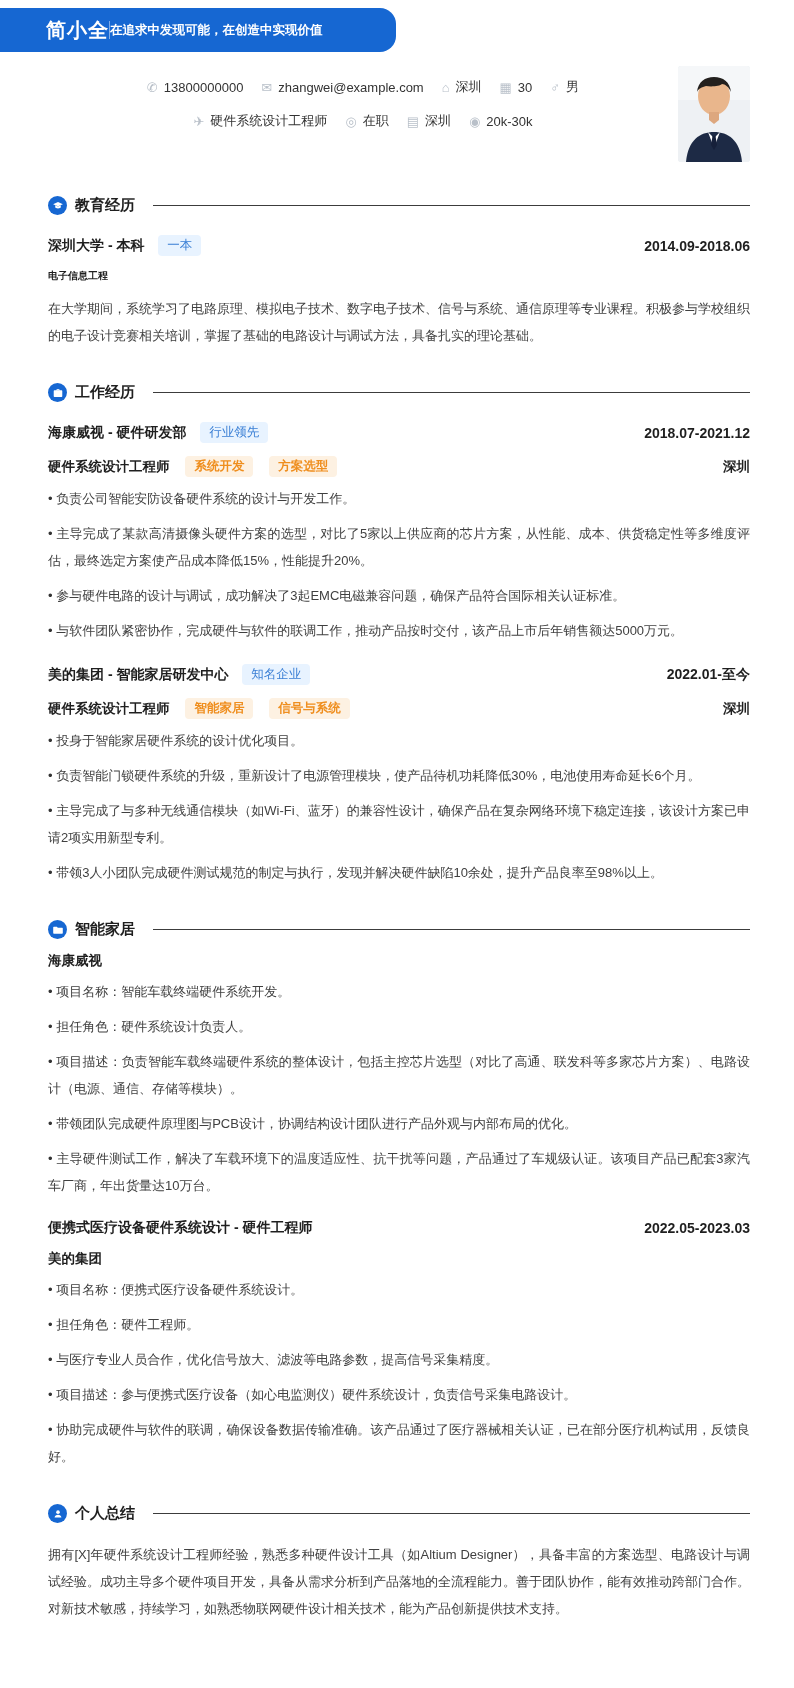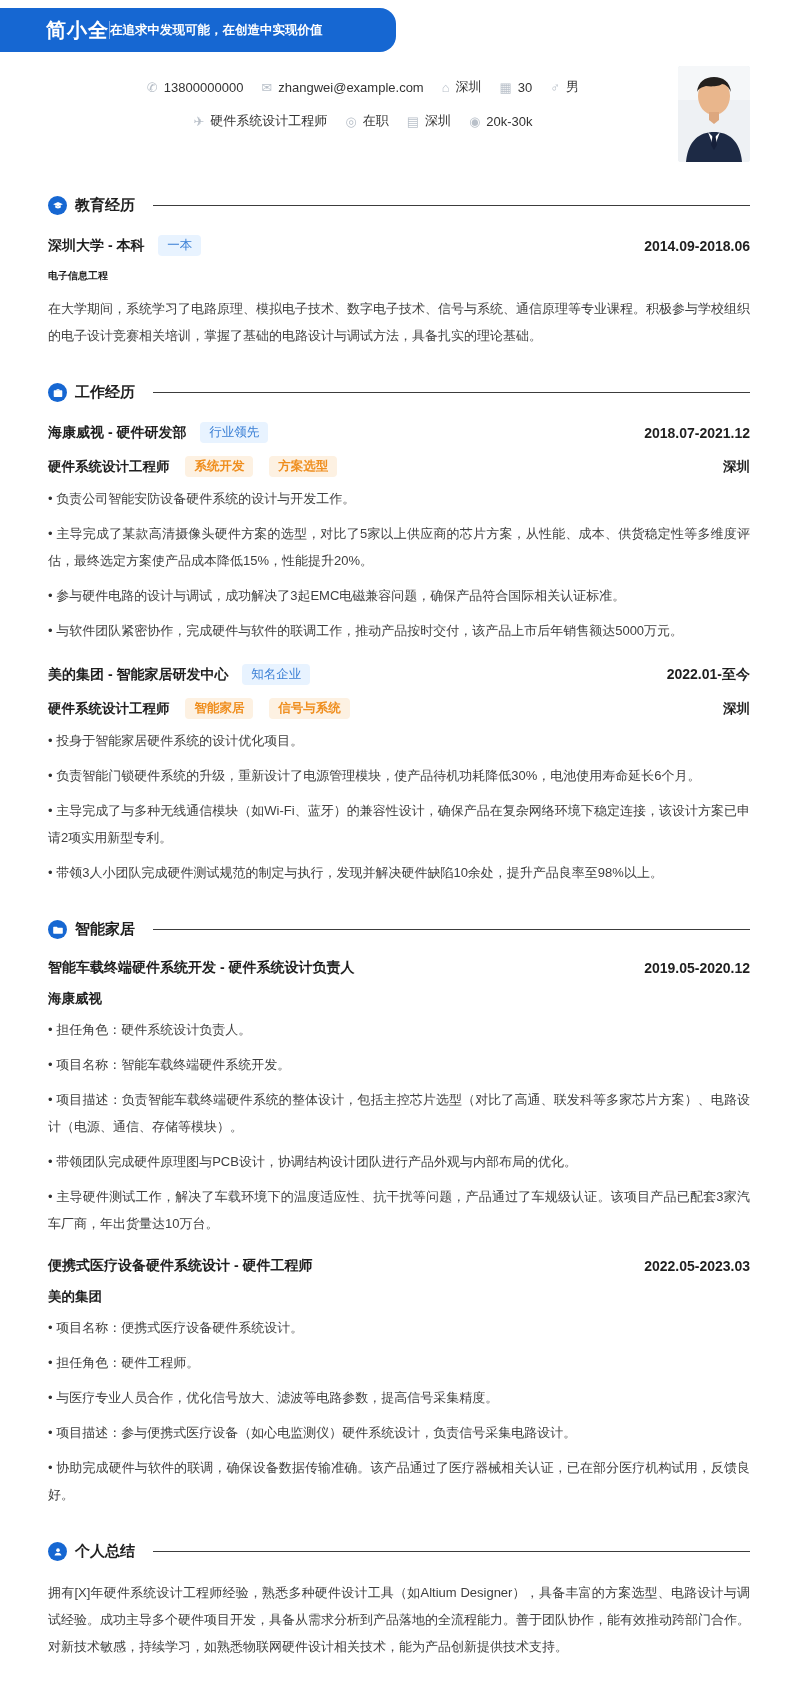--- a/index.html
+++ b/index.html
@@ -210,28 +210,24 @@
       <span class="sec-icon">
         <svg viewBox="0 0 16 16" fill="#fff">
             <path d="M2.4 3.6h4.1l1.2 1.5h5.9c.5 0 .8.4.8.8v6.2c0 .5-.4.9-.9.9H2.5c-.5 0-.9-.4-.9-.9V4.4c0-.4.4-.8.8-.8z"></path>
           </svg>
       </span>
       <span class="sec-title">智能家居</span>
       <div class="sec-rule"></div>
     </div>
 
     <div>
-      <div class="row-split entry-head">
-        <span class="entry-title b">智能车载终端硬件系统开发 - 硬件系统设计负责人</span>
-        <span class="date">2019.05-2020.12</span>
-      </div>
       <div class="sub-row b" style="font-size:13.5px">海康威视</div>
       <ul class="bullets">
+        <li>项目名称：智能车载终端硬件系统开发。</li>
         <li>担任角色：硬件系统设计负责人。</li>
-        <li>项目名称：智能车载终端硬件系统开发。</li>
         <li>项目描述：负责智能车载终端硬件系统的整体设计，包括主控芯片选型（对比了高通、联发科等多家芯片方案）、电路设计（电源、通信、存储等模块）。</li>
         <li>带领团队完成硬件原理图与PCB设计，协调结构设计团队进行产品外观与内部布局的优化。</li>
         <li>主导硬件测试工作，解决了车载环境下的温度适应性、抗干扰等问题，产品通过了车规级认证。该项目产品已配套3家汽车厂商，年出货量达10万台。</li>
       </ul>
     </div>
 
     <div style="margin-top:4px">
       <div class="row-split entry-head">
         <span class="entry-title b">便携式医疗设备硬件系统设计 - 硬件工程师</span>
         <span class="date">2022.05-2023.03</span>

